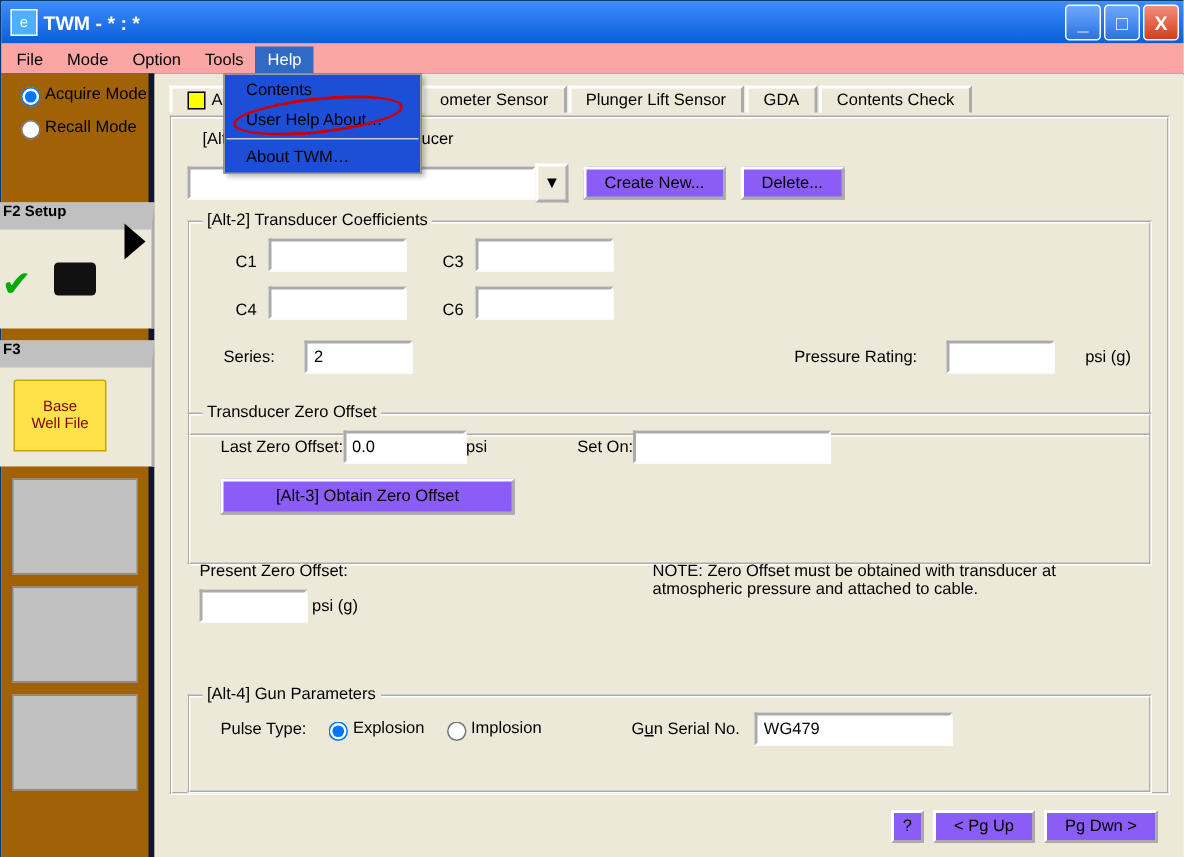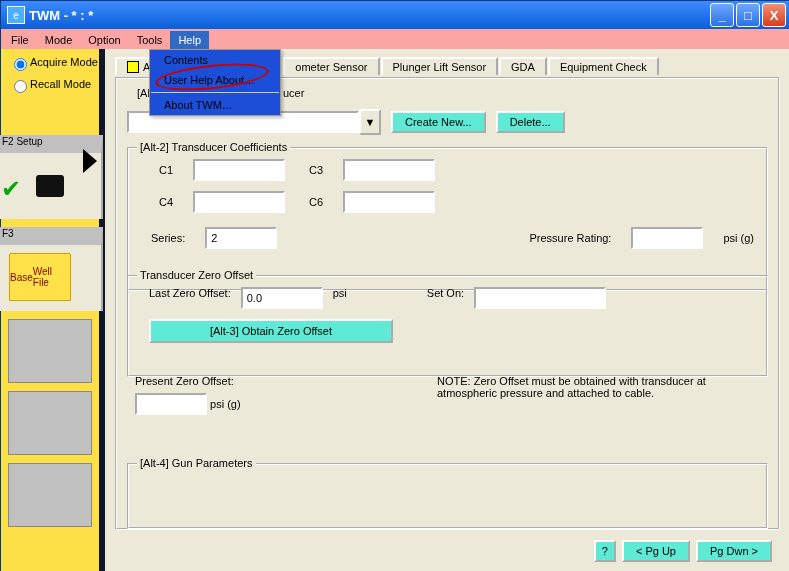--- a/index.html
+++ b/index.html
@@ -17,28 +17,28 @@
   .menuitem{padding:3px 8px;cursor:default}
   .menuitem.active{background:#316AC5;color:#fff}
   
   .dropmenu{position:absolute;top:48px;left:148px;width:130px;background:#1d4ed8;border:1px solid #999;box-shadow:2px 2px 3px rgba(0,0,0,.25)}
   .dropmenu .ditem{padding:4px 14px;white-space:nowrap}
   .dropmenu .sep{border-top:1px solid #ccc;margin:2px 1px}
   .ring{position:absolute;border:2px solid #c00;border-radius:50%;width:110px;height:20px;left:154px;top:64px;transform:rotate(-6deg);pointer-events:none}
   
   .body{position:absolute;top:48px;bottom:0;left:0;right:0;display:flex}
   
-  .leftcol{width:98px;flex:0 0 98px;background:#fde047;border-right:6px solid #0f172a;padding-top:6px;display:flex;flex-direction:column;align-items:center}
+  .leftcol{width:98px;flex:0 0 98px;background:#a16207;border-right:4px solid #0f172a;padding-top:6px;display:flex;flex-direction:column;align-items:center}
   .radiogrp{font-size:11px;align-self:flex-start;margin-left:8px}
   .radiogrp label{display:block;margin-bottom:6px}
   .leftcard{width:82px;height:62px;background:#C0C0C0;border:1px solid #888;margin-top:8px;position:relative;font-size:10px;color:#000}
   .leftcard.tab{border-top:18px solid #C0C0C0}
-  .leftcard .tabtext{position:absolute;top:-17px;left:3px;font-weight:normal}
+  .leftcard .tabtext{position:absolute;top:-17px;left:3px;font-weight:bold}
   .leftcard.plain{background:#C0C0C0}
-  .yellowcard{width:60px;height:46px;background:#ffe24a;border:1px solid #caa600;margin-top:6px;border-radius:2px 2px 0 0;position:relative;display:flex;justify-content:center;align-items:center;font-size:10px;color:#800000}
+  .yellowcard{width:60px;height:46px;background:#ffe24a;border:1px solid #caa600;margin-top:6px;border-radius:2px 2px 0 0;position:relative;display:flex;flex-direction:column;justify-content:center;align-items:center;font-size:10px;color:#800000}
   .setupicons{position:absolute;inset:0;display:flex;align-items:center;justify-content:center;gap:2px}
   .bag{width:28px;height:22px;background:#111;border-radius:3px}
   .check{color:#0a0;font-size:24px;position:absolute;left:2px;top:22px}
   .arrowpoke{position:absolute;left:82px;top:100px;width:0;height:0;border-top:12px solid transparent;border-bottom:12px solid transparent;border-left:14px solid #000}
   
   .content{flex:1;background:#ECE9D8;position:relative;padding:8px 10px;overflow:hidden}
   
   .tabs{position:absolute;top:8px;left:10px;right:10px;display:flex;gap:1px;font-size:11px}
   .tab{background:#ECE9D8;border:2px outset #fff;border-bottom:none;padding:2px 10px}
   .tab.first{display:flex;align-items:center;gap:4px}
@@ -46,34 +46,34 @@
   
   .panel{position:absolute;top:28px;left:10px;right:10px;bottom:42px;background:#ECE9D8;border:2px groove #fff}
   .grp{position:absolute;border:2px groove #fff;padding:10px 12px 12px 20px}
   .grp .legend{position:absolute;top:-8px;left:8px;background:#ECE9D8;padding:0 3px}
   
   .ptlabel{position:absolute;top:8px;left:20px}
   .serialrow{position:absolute;top:30px;left:10px;display:flex;align-items:center;gap:10px}
   .combo{display:inline-flex;align-items:center}
   .combo input{width:220px;height:18px;border:2px inset #fff;background:#fff}
   .combo .drop{width:18px;height:22px;background:#ECE9D8;border:2px outset #fff;display:flex;align-items:center;justify-content:center}
-  .btn{background:#5eead4;border:2px outset #fff;height:22px;padding:0 12px;font-family:inherit;font-size:11px}
+  .btn{background:#8b5cf6;border:2px outset #fff;height:22px;padding:0 12px;font-family:inherit;font-size:11px}
   .btn.sm{padding:0 6px}
   .txtin{height:18px;border:2px inset #fff;background:#fff;font-family:inherit;font-size:11px;padding:0 4px}
   .lbl{font-size:11px}
   .coeffrow{display:flex;gap:24px;margin-bottom:10px;margin-left:10px}
-  .coeffrow .pair{display:flex;align-items:center;gap:20px}
+  .coeffrow .pair{display:flex;align-items:flex-end;gap:8px}
   .coeffrow .pair input{width:80px}
   .srow{display:flex;align-items:center;gap:20px;margin-left:2px;margin-top:14px}
   .srow input{width:60px}
   
-  .zerorow{display:flex;align-items:flex-start;gap:10px;margin-bottom:10px}
+  .zerorow{display:flex;align-items:center;margin-bottom:10px}
   .zerorow input{width:70px}
   .wide input{width:120px}
-  .obtain{width:244px;height:24px}
+  .obtain{width:196px;height:24px}
   .present{position:absolute;top:296px;left:18px}
   .present input{width:60px}
   .note{position:absolute;top:296px;left:320px;width:300px}
   
   
   .bottombar{position:absolute;bottom:10px;right:18px;display:flex;gap:6px}
   .under{text-decoration:underline}
   input[type=radio]{margin-right:3px;vertical-align:middle}
 </style>
 </head>
@@ -132,21 +132,21 @@
     <div class="content">
 
       <div class="tabs">
         <div class="tab first">
             <span class="ledsq"></span>
             <span>A</span>
           </div>
         <div class="tab" style="margin-left:120px">ometer Sensor</div>
         <div class="tab">Plunger Lift Sensor</div>
         <div class="tab">GDA</div>
-        <div class="tab">Equipment Check</div>
+        <div class="tab">Contents Check</div>
       </div>
 
       <div class="panel">
 
         <span class="ptlabel lbl"><span>[Alt-</span></span>
         <span class="lbl" style="position:absolute;top:8px;left:166px">ucer</span>
 
         <div class="serialrow">
           <div class="combo">
             <input class="txtin" style="">
@@ -202,20 +202,28 @@
         </div>
 
         <div class="present">
           <div class="lbl">Present Zero Offset:</div>
           <div style="margin-top:6px"><input class="txtin" style=""> <span class="lbl">psi (g)</span></div>
         </div>
         <div class="note lbl">NOTE:  Zero Offset must be obtained with transducer at atmospheric pressure and attached to cable.</div>
 
         <div class="grp" style="top:384px;left:10px;right:10px;height:40px">
           <span class="legend lbl">[Alt-4]  Gun Parameters</span>
+          <div style="display:flex;align-items:center;gap:10px">
+            <span class="lbl">Pulse Type:</span>
+            <label><input type="radio" checked="" style=""><span>Explosion</span></label>
+            <label><input type="radio" style=""><span>Implosion</span></label>
+            <span style="width:40px"></span>
+            <span class="lbl"><span>G</span><span class="under">u</span><span>n Serial No.</span></span>
+            <input class="txtin" style="width: 120px;" value="WG479">
+          </div>
         </div>
 
       </div>
 
       <div class="bottombar">
         <button class="btn sm">?</button>
         <button class="btn">&lt; Pg Up</button>
         <button class="btn">Pg Dwn &gt;</button>
       </div>
 

